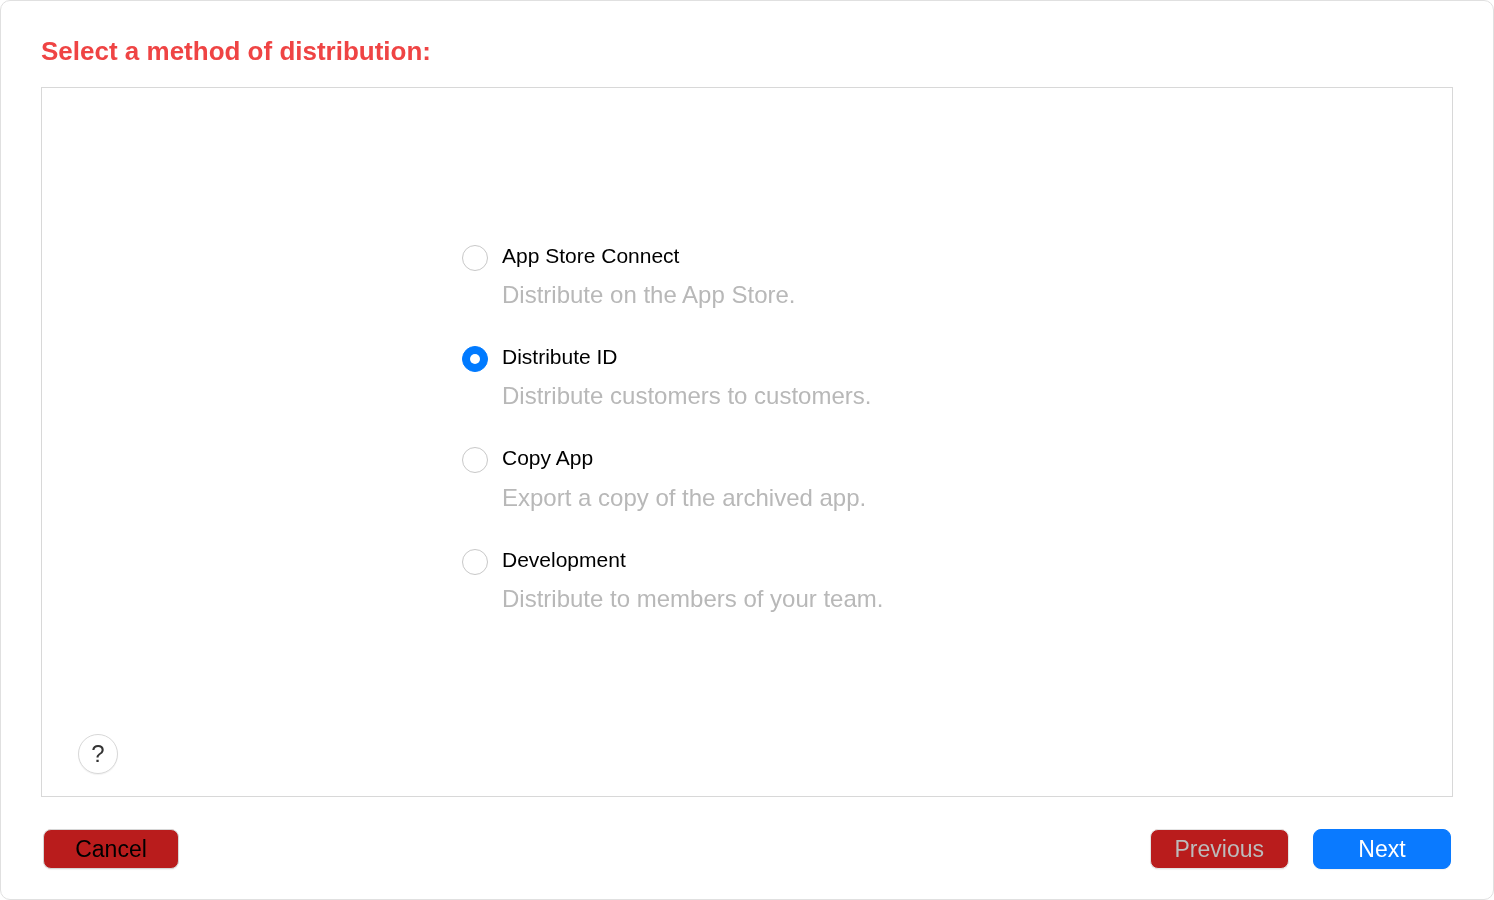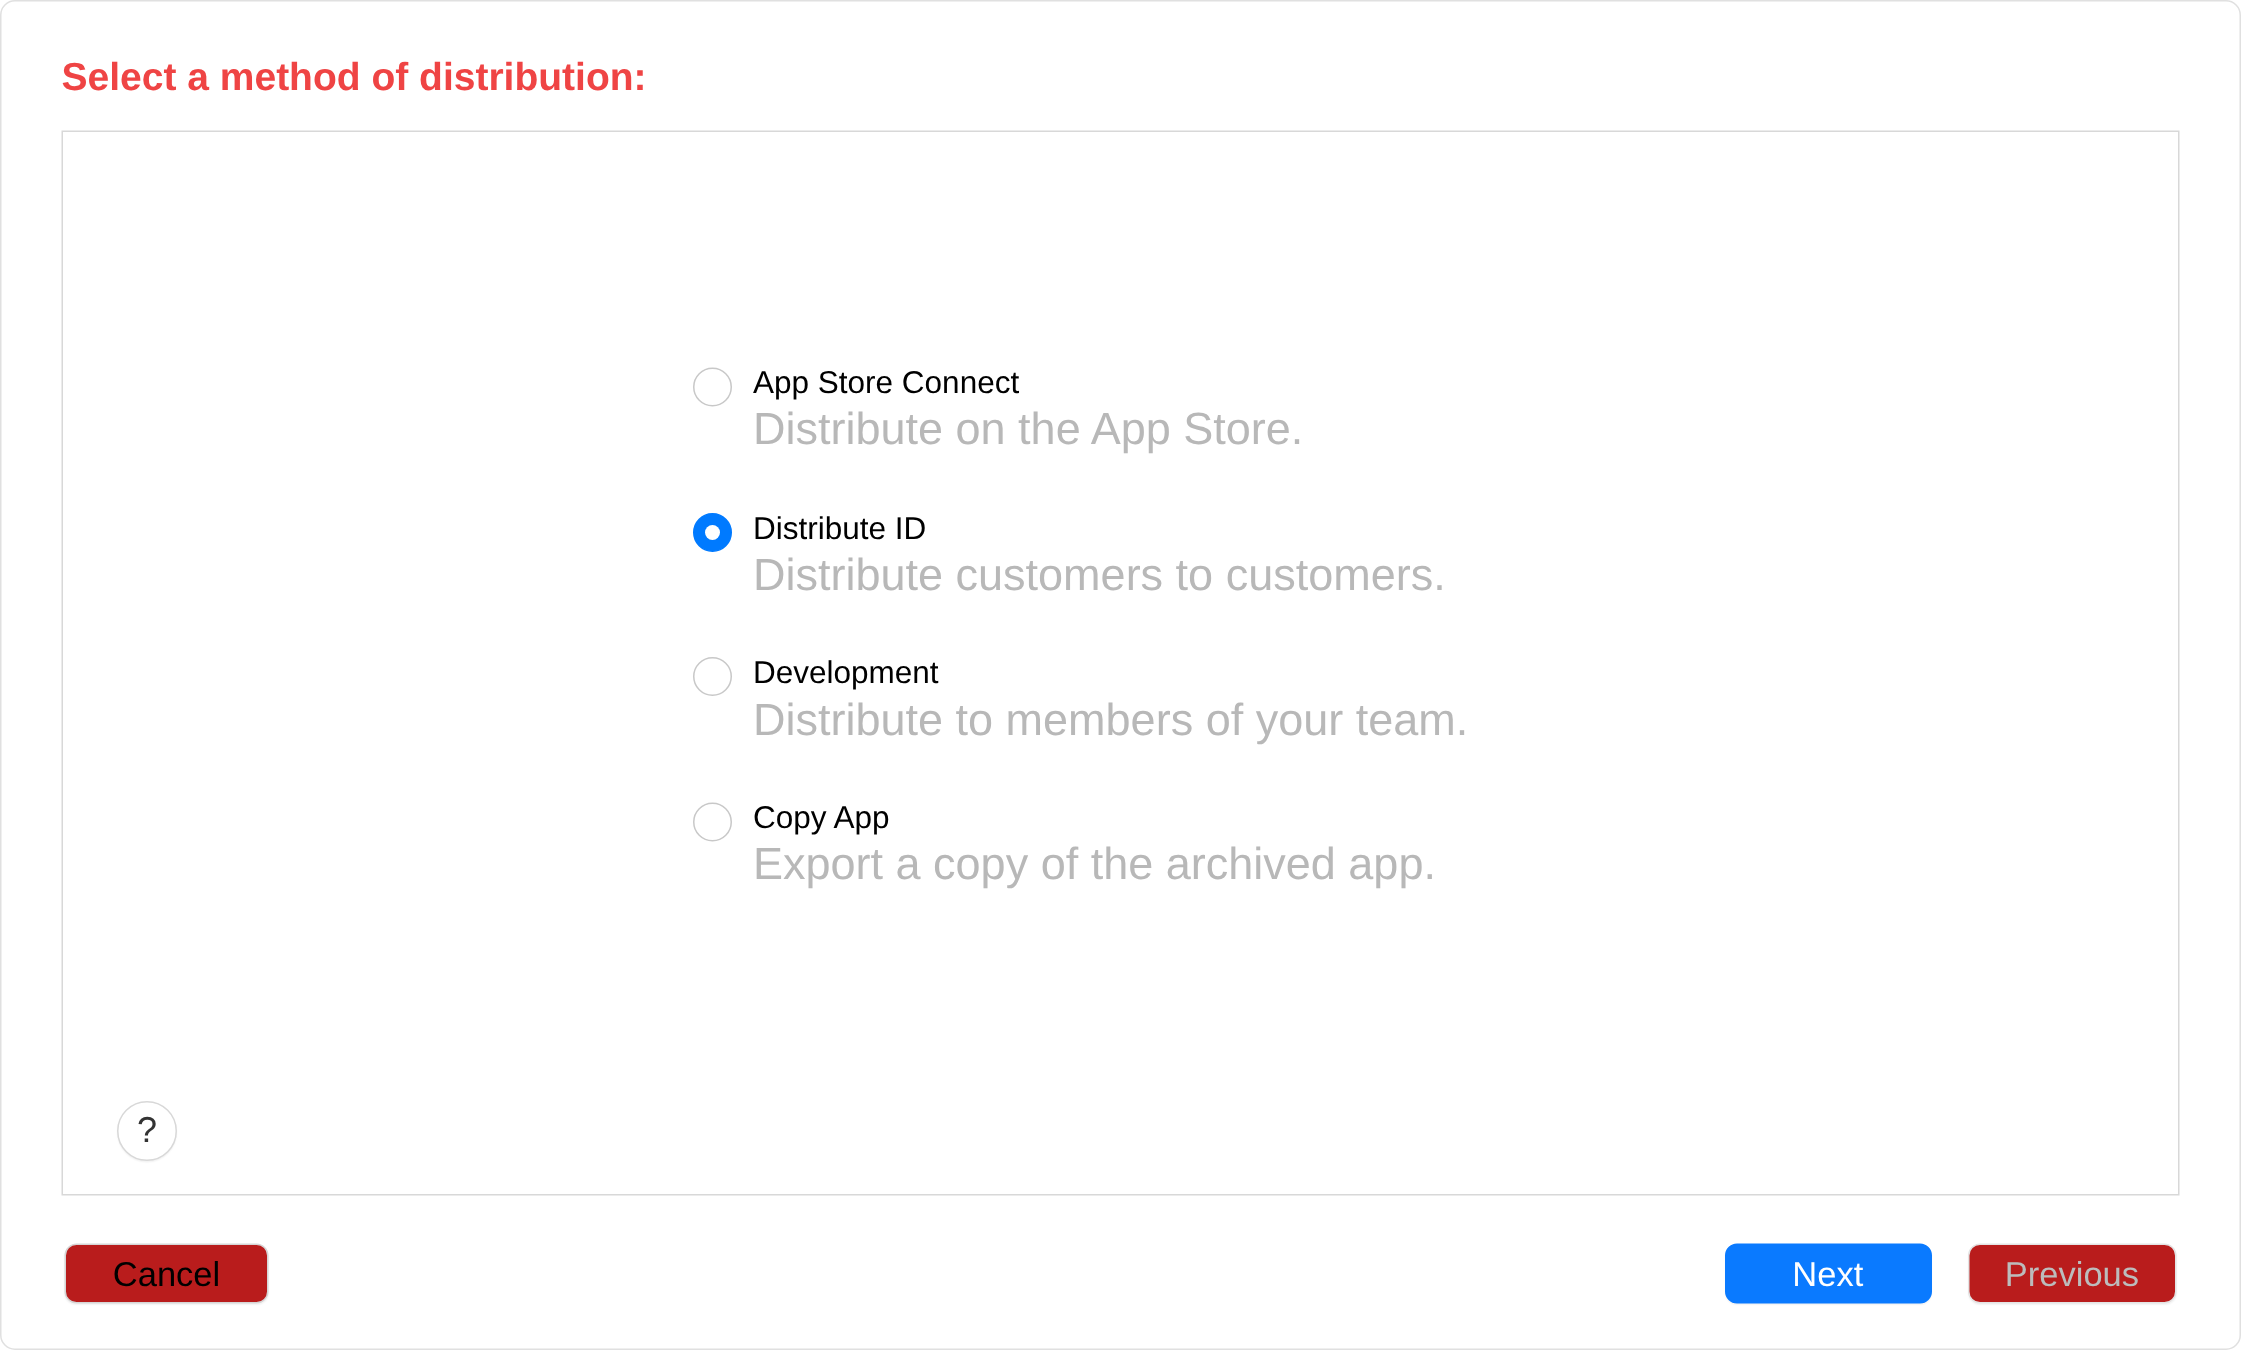--- a/index.html
+++ b/index.html
@@ -81,25 +81,25 @@
       display: flex;
       flex-direction: column;
     }
     .option-title {
       font-size: 21px;
       font-weight: 500;
       color: #000000;
       line-height: 1.2;
     }
     .option-desc {
-      font-size: 30px;
+      font-size: 24px;
       font-weight: 400;
       color: #b8b8b8;
       line-height: 1.25;
-      margin-top: 0;
+      margin-top: 12px;
     }
     .help-button {
       position: absolute;
       bottom: 22px;
       left: 36px;
       width: 40px;
       height: 40px;
       border-radius: 50%;
       border: 1px solid #d8d8d8;
       background: #ffffff;
@@ -176,40 +176,40 @@
         <div class="radio selected"></div>
         <div class="option-text">
           <div class="option-title">Distribute ID</div>
           <div class="option-desc">Distribute customers to customers.</div>
         </div>
       </div>
 
       <div class="option-row">
         <div class="radio"></div>
         <div class="option-text">
+          <div class="option-title">Copy App</div>
+          <div class="option-desc">Export a copy of the archived app.</div>
+        </div>
+      </div>
+
+      <div class="option-row">
+        <div class="radio"></div>
+        <div class="option-text">
           <div class="option-title">Development</div>
           <div class="option-desc">Distribute to members of your team.</div>
-        </div>
-      </div>
-
-      <div class="option-row">
-        <div class="radio"></div>
-        <div class="option-text">
-          <div class="option-title">Copy App</div>
-          <div class="option-desc">Export a copy of the archived app.</div>
         </div>
       </div>
 
     </div>
 
     <div class="help-button">
       <span>?</span>
     </div>
   </div>
 
   <div class="button-bar">
     <button class="btn cancel">Cancel</button>
     <div class="button-group-right">
+      <button class="btn previous">Previous</button>
       <button class="btn next">Next</button>
-      <button class="btn previous">Previous</button>
     </div>
   </div>
 </div>
 
 </body></html>

